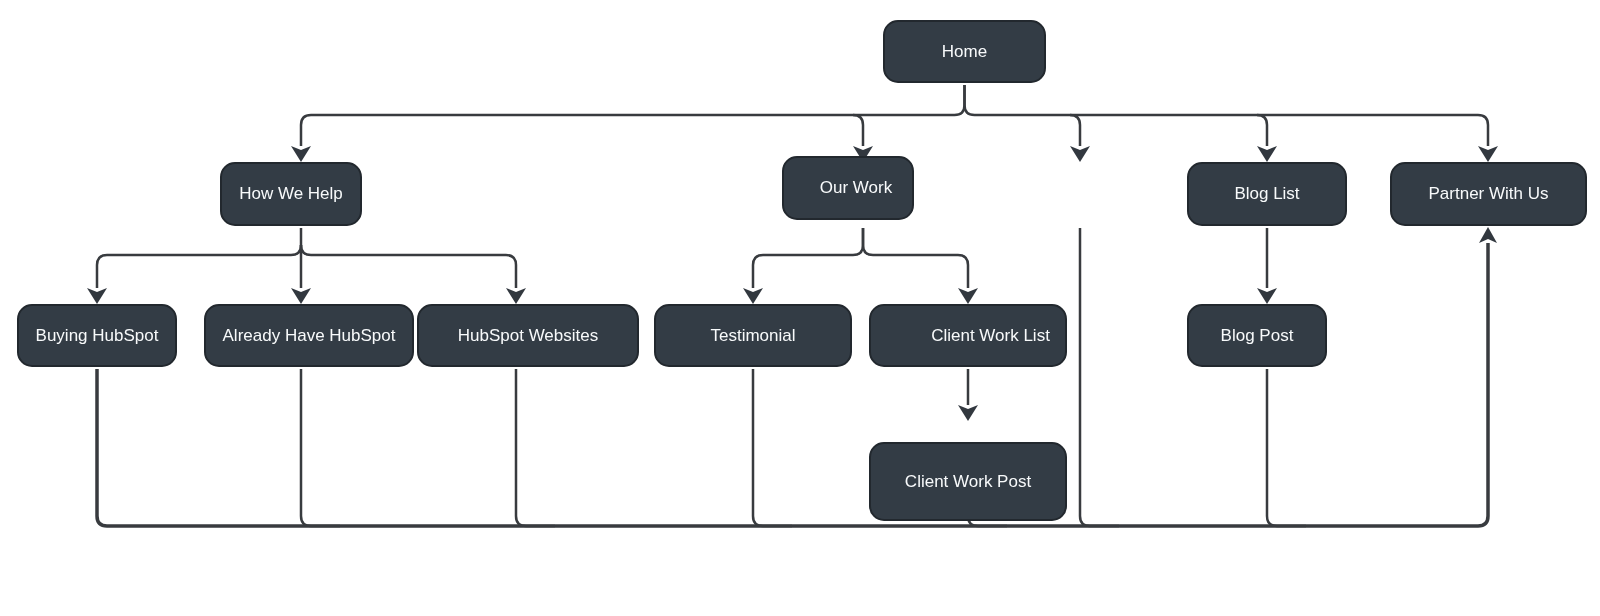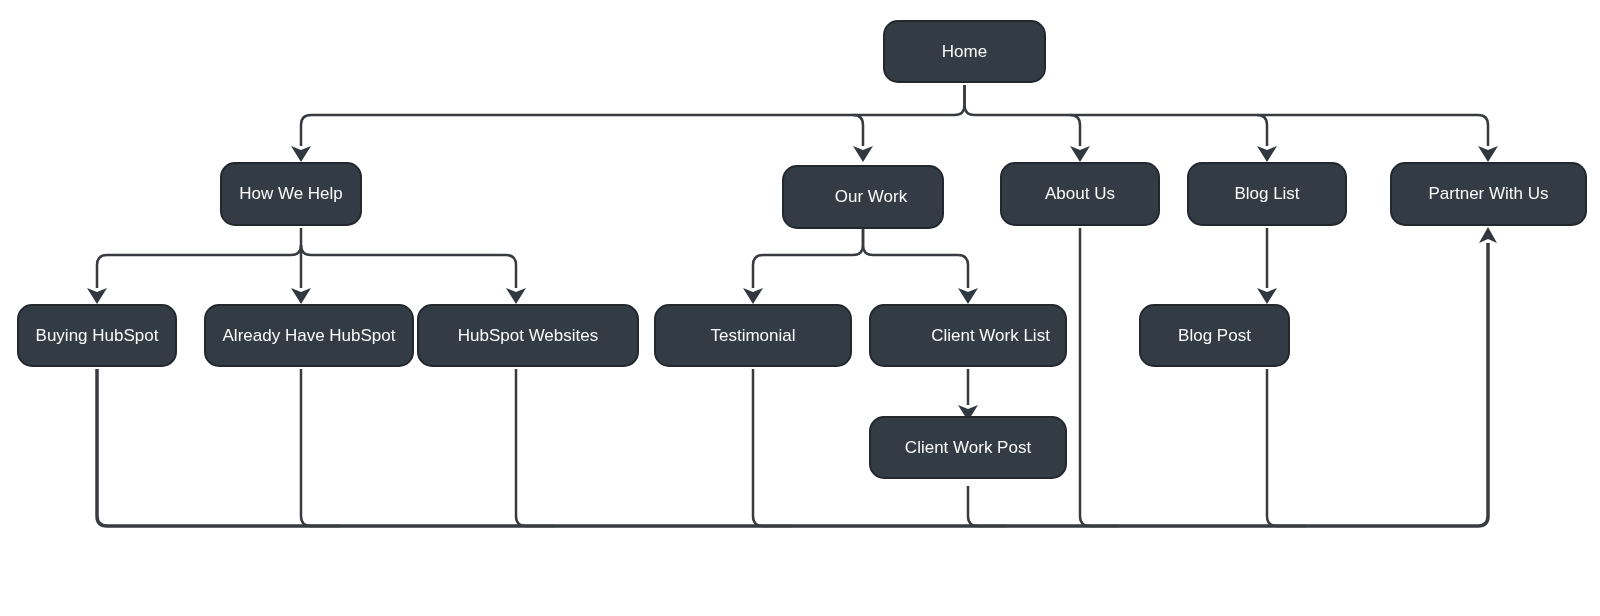--- a/index.html
+++ b/index.html
@@ -48,31 +48,31 @@
     display: flex;
     align-items: center;
     justify-content: center;
     text-align: right;
     cursor: pointer;
     user-select: none;
   }
   
   .n-home                 { left: 883px;  top: 20px;  width: 163px; height: 63px; }
   .n-how-we-help          { left: 220px;  top: 162px; width: 142px; height: 64px; }
-  .n-our-work             { left: 782px;  top: 165px; width: 162px; height: 64px; padding-left: 16px; }
+  .n-our-work             { left: 782px;  top: 156px; width: 132px; height: 64px; padding-left: 16px; }
   .n-about-us             { left: 1000px; top: 162px; width: 160px; height: 64px; }
   .n-blog-list            { left: 1187px; top: 162px; width: 160px; height: 64px; }
   .n-partner-with-us      { left: 1390px; top: 162px; width: 197px; height: 64px; }
   .n-buying-hubspot       { left: 17px;   top: 304px; width: 160px; height: 63px; }
   .n-already-have-hubspot { left: 204px;  top: 304px; width: 210px; height: 63px; }
   .n-hubspot-websites     { left: 417px;  top: 304px; width: 222px; height: 63px; }
   .n-testimonial          { left: 654px;  top: 304px; width: 198px; height: 63px; }
   .n-client-work-list     { left: 869px;  top: 304px; width: 198px; height: 63px; padding-left: 45px; }
-  .n-blog-post            { left: 1139px; top: 304px; width: 151px; height: 63px; }
-  .n-client-work-post     { left: 869px;  top: 416px; width: 198px; height: 63px; }
+  .n-blog-post            { left: 1187px; top: 304px; width: 140px; height: 63px; }
+  .n-client-work-post     { left: 869px;  top: 442px; width: 198px; height: 79px; }
 </style>
 </head>
 <body>
 
 <div class="canvas">
 
   <svg class="connector-layer" width="1600" height="616" viewBox="0 0 1600 616" xmlns="http://www.w3.org/2000/svg">
     <g>
 
       <path d="M964.5,85 L964.5,105 Q964.5,115 954.5,115 L311,115 Q301,115 301,125 L301,146"></path>
@@ -122,23 +122,20 @@
 
   <div class="node n-home">
     <span>Home</span>
   </div>
   <div class="node n-how-we-help">
     <span>How We Help</span>
   </div>
   <div class="node n-our-work">
     <span>Our Work</span>
   </div>
-  <div class="node n-about-us">
-    <span>About Us</span>
-  </div>
   <div class="node n-blog-list">
     <span>Blog List</span>
   </div>
   <div class="node n-partner-with-us">
     <span>Partner With Us</span>
   </div>
   <div class="node n-buying-hubspot">
     <span>Buying HubSpot</span>
   </div>
   <div class="node n-already-have-hubspot">

